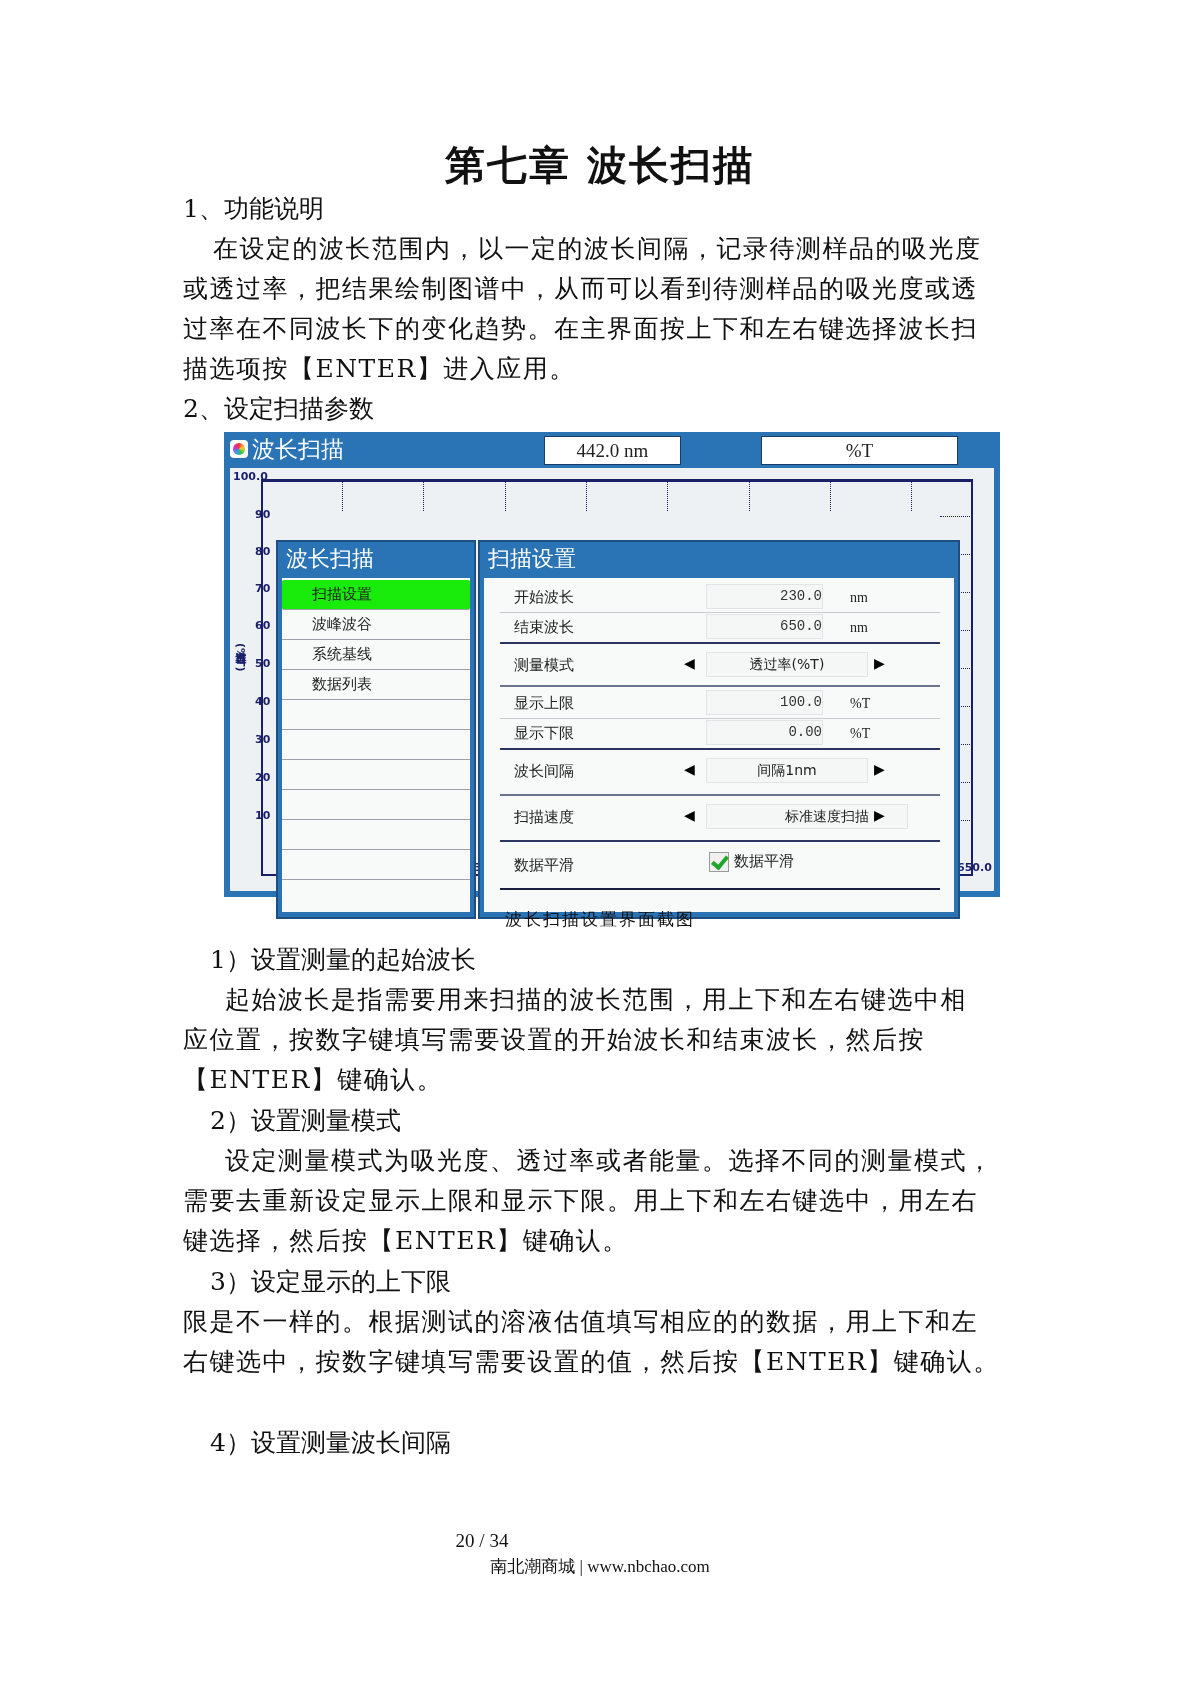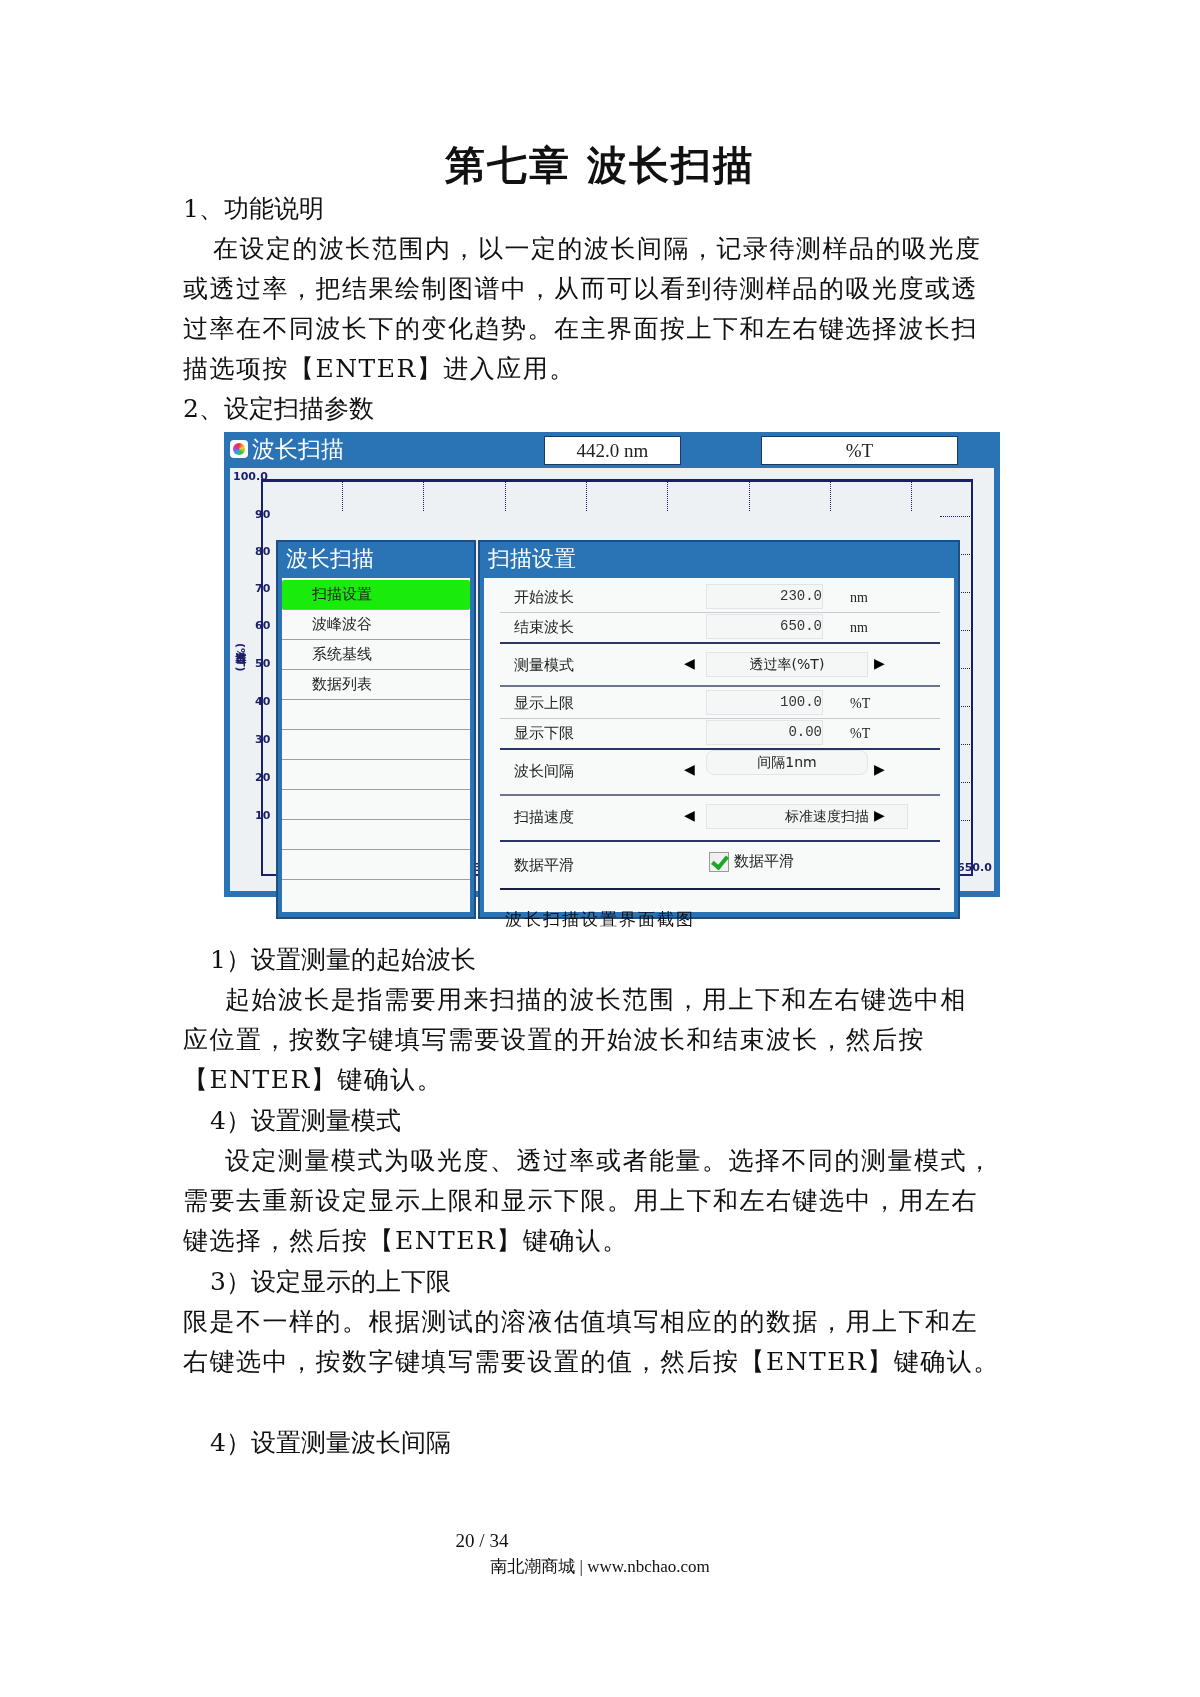--- a/index.html
+++ b/index.html
@@ -158,21 +158,21 @@
         <div class="unit" style="top:118px;">%T</div>
         <div class="sep" style="top:140px; border-top:1px solid #c8ccd0;"></div>
 
         <div class="row" style="top:146px;">显示下限</div>
         <div class="field" style="top:142px;">0.00</div>
         <div class="unit" style="top:148px;">%T</div>
         <div class="sep" style="top:170px; border-top:2px solid #2a3560;"></div>
 
         <div class="row" style="top:184px;">波长间隔</div>
         <div class="arrow" style="left:200px; top:183px;">◀</div>
-        <div class="sel-field" style="top:172px;border-radius:8px;">间隔1nm</div>
+        <div class="sel-field" style="top:180px;">间隔1nm</div>
         <div class="arrow" style="left:390px; top:183px;">▶</div>
         <div class="sep" style="top:216px; border-top:2px solid #6b7590;"></div>
 
         <div class="row" style="top:230px;">扫描速度</div>
         <div class="arrow" style="left:200px; top:229px;">◀</div>
         <div class="sel-field" style="top:226px;padding-left:40px;">标准速度扫描</div>
         <div class="arrow" style="left:390px; top:229px;">▶</div>
         <div class="sep" style="top:262px; border-top:2px solid #2a3560;"></div>
 
         <div class="row" style="top:278px;">数据平滑</div>
@@ -186,21 +186,21 @@
 
 <div class="abs caption">波长扫描设置界面截图</div>
 
 <div class="abs sub" style="top:943px;">1）设置测量的起始波长</div>
 <div class="abs p" style="top:980px;">
   <div><span class="ind" style="width:42px;"></span><span>起始波长是指需要用来扫描的波长范围，用上下和左右键选中相</span></div>
   <div>应位置，按数字键填写需要设置的开始波长和结束波长，然后按</div>
   <div>【ENTER】键确认。</div>
 </div>
 
-<div class="abs sub" style="top:1104px;">4）设置测量模式</div>
+<div class="abs sub" style="top:1104px;">2）设置测量模式</div>
 <div class="abs p" style="top:1141px;">
   <div><span class="ind" style="width:42px;"></span><span>设定测量模式为吸光度、透过率或者能量。选择不同的测量模式，</span></div>
   <div>需要去重新设定显示上限和显示下限。用上下和左右键选中，用左右</div>
   <div>键选择，然后按【ENTER】键确认。</div>
 </div>
 
 <div class="abs sub" style="top:1265px;">3）设定显示的上下限</div>
 <div class="abs p" style="top:1302px;">
   <div>限是不一样的。根据测试的溶液估值填写相应的的数据，用上下和左</div>
   <div>右键选中，按数字键填写需要设置的值，然后按【ENTER】键确认。</div>

